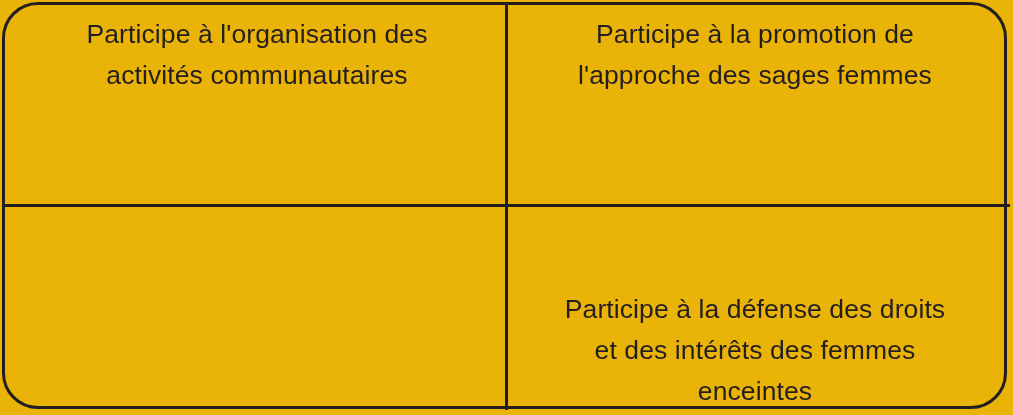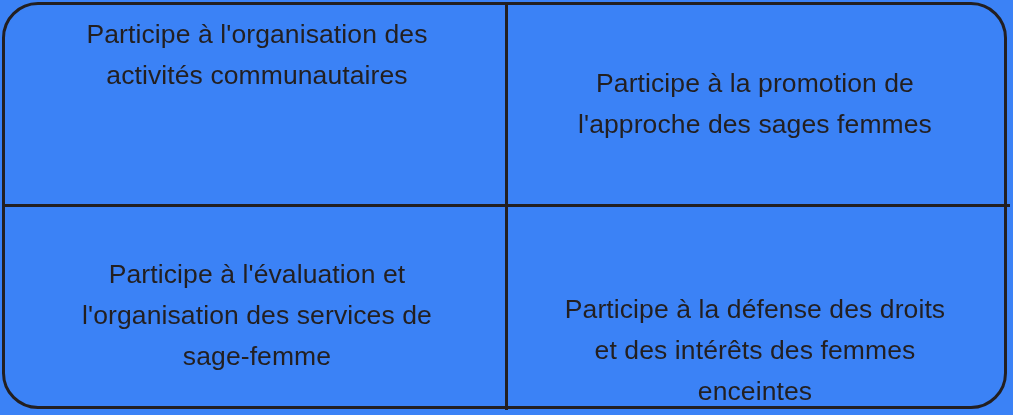--- a/index.html
+++ b/index.html
@@ -9,21 +9,21 @@
     background: #ffffff;
   }
   body {
     font-family: "Liberation Sans", "DejaVu Sans", sans-serif;
   }
 
   #diagram-root {
     position: relative;
     width: 1013px;
     height: 415px;
-    background: #3b82f6;
+    background: #eab308;
     overflow: hidden;
   }
 
   
   .outer-frame {
     position: absolute;
     left: 2px;
     top: 2px;
     width: 1005px;
     height: 407px;
@@ -82,21 +82,21 @@
     top: 14px;
     width: 470px;
     height: 180px;
     align-items: flex-start;
   }
   #quadrant-top-right {
     left: 520px;
     top: 14px;
     width: 470px;
     height: 180px;
-    align-items: center;
+    align-items: flex-start;
   }
   #quadrant-bottom-left {
     left: 22px;
     top: 254px;
     width: 470px;
     height: 150px;
     align-items: flex-start;
   }
   #quadrant-bottom-right {
     left: 520px;
@@ -146,25 +146,20 @@
   <div class="quadrant" id="quadrant-top-left">
     <span class="q-text">Participe à l'organisation des
 activités communautaires</span>
   </div>
 
   <div class="quadrant" id="quadrant-top-right">
     <span class="q-text">Participe à la promotion de
 l'approche des sages femmes</span>
   </div>
 
-  <div class="quadrant" id="quadrant-bottom-left">
-    <span class="q-text">Participe à l'évaluation et
-l'organisation des services de
-sage-femme</span>
-  </div>
 
   <div class="quadrant" id="quadrant-bottom-right">
     <span class="q-text">Participe à la défense des droits
 et des intérêts des femmes
 enceintes</span>
   </div>
 
 
 </div>
 

